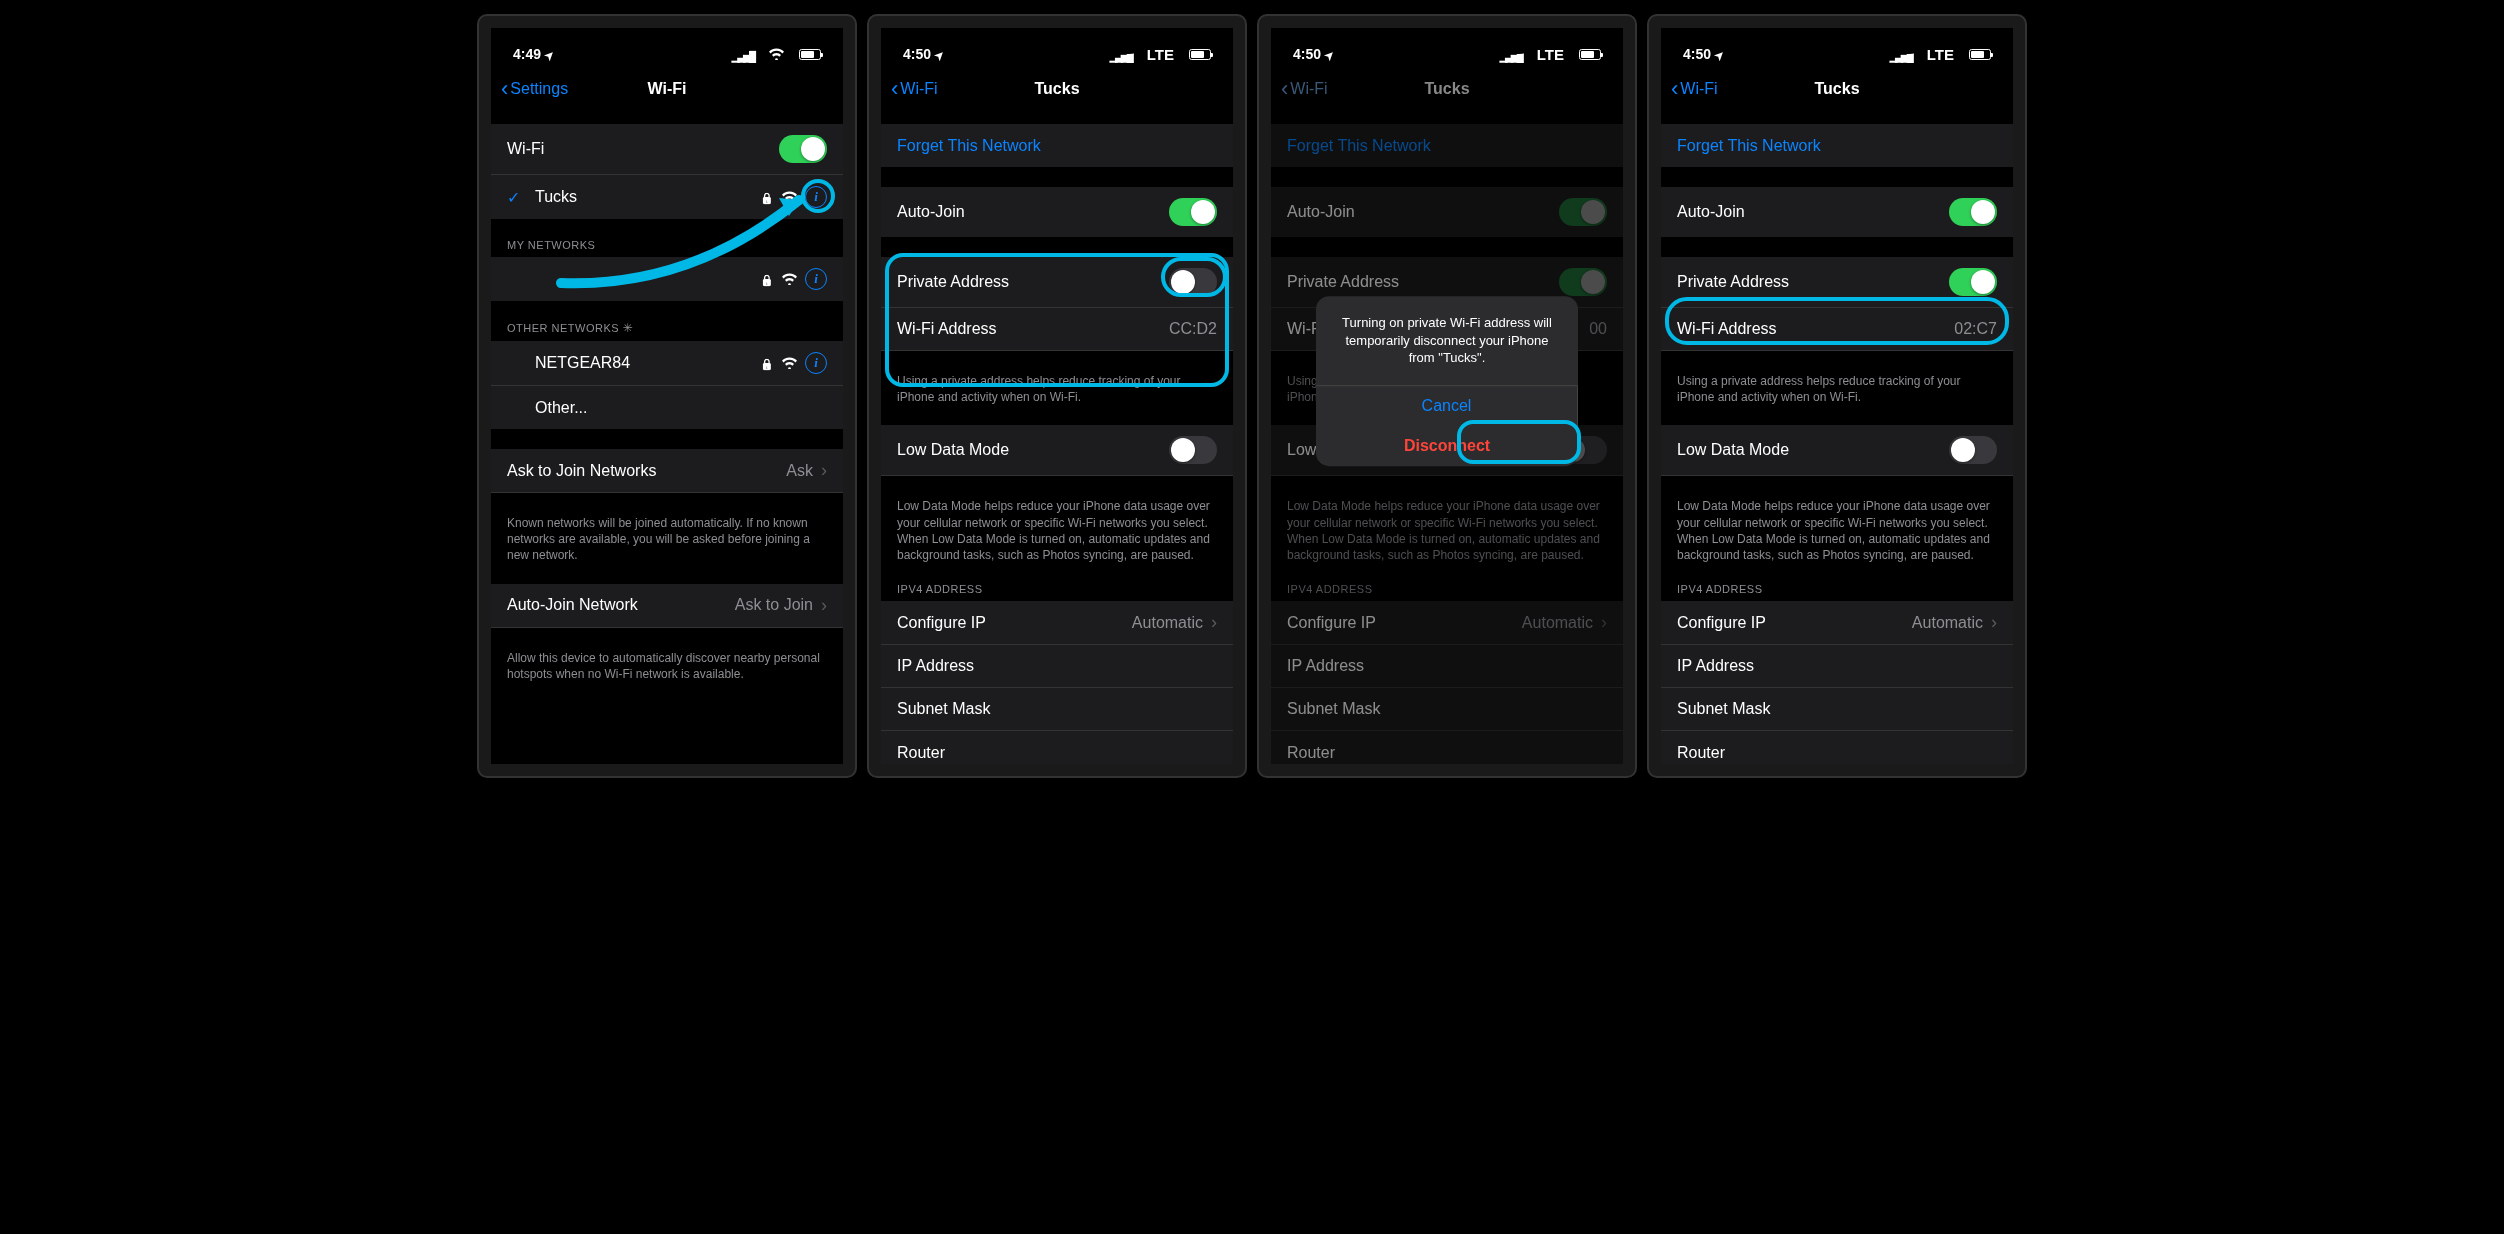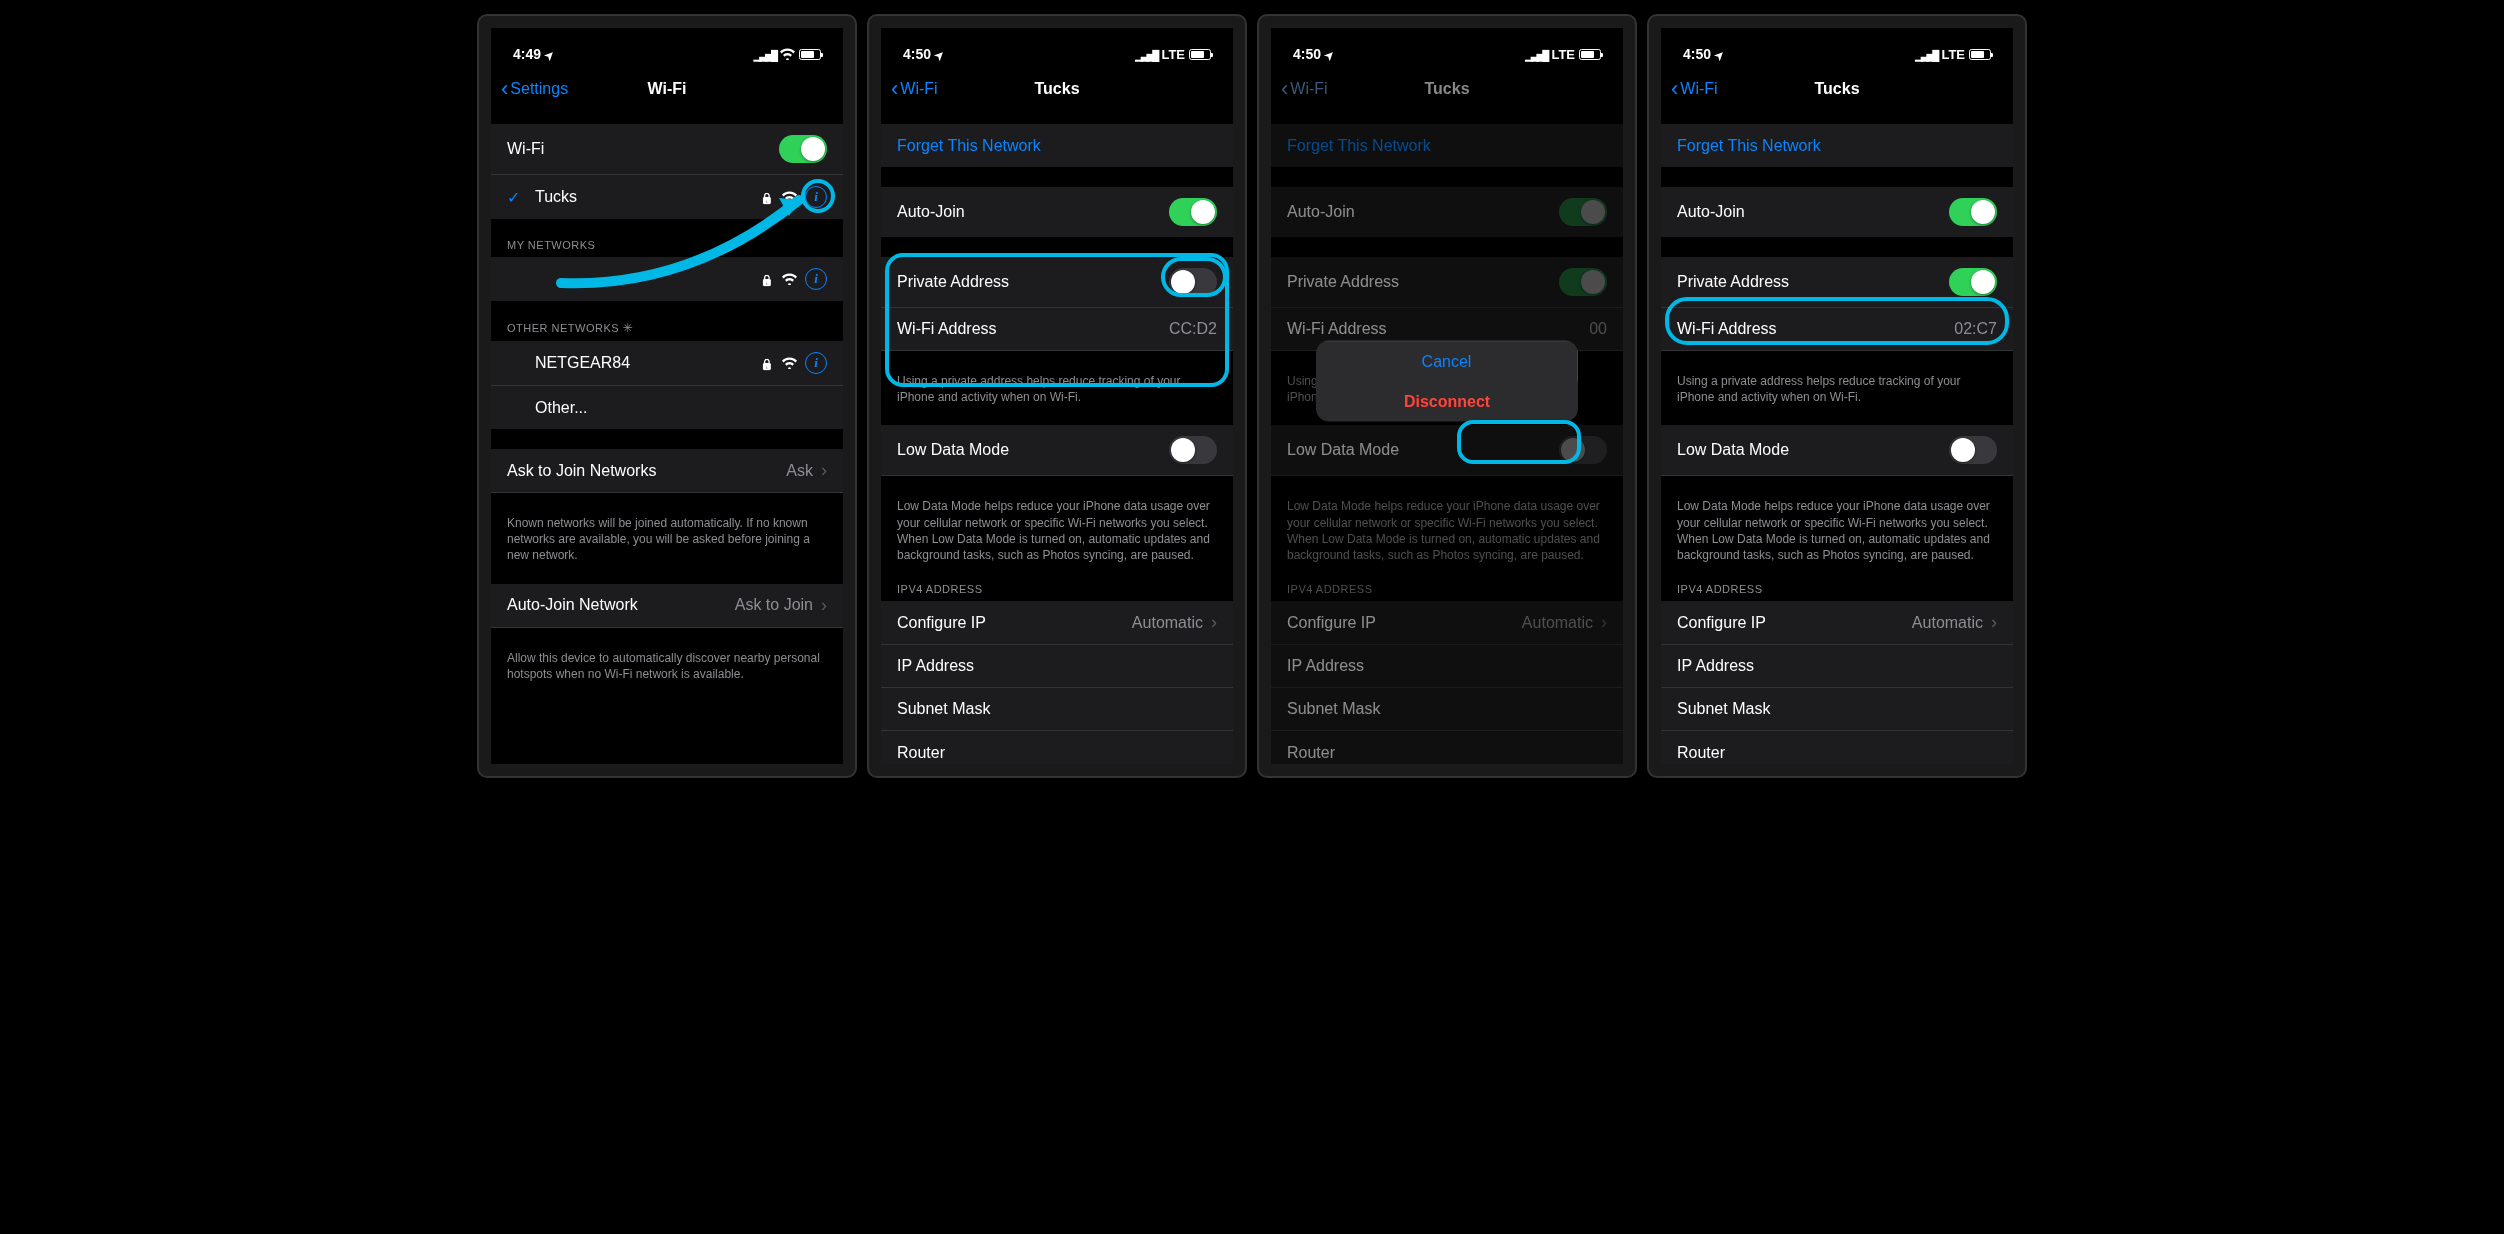--- a/index.html
+++ b/index.html
@@ -12,21 +12,21 @@
 .notch {
   position: absolute; top: 0; left: 50%; transform: translateX(-50%);
   width: 180px; height: 26px; background: #000; border-radius: 0 0 18px 18px; z-index: 100;
 }
 .screen { width: 100%; height: 100%; background: #000; overflow: hidden; position: relative; }
 .status-bar {
   display: flex; justify-content: space-between; align-items: center;
   padding: 12px 22px 0; height: 40px; color: #fff; font-size: 14px; font-weight: 600;
 }
 .status-left { display: flex; align-items: center; gap: 4px; }
-.status-right { display: flex; align-items: center; gap: 4px; font-size: 13px; }
+.status-right { display: flex; align-items: center; gap: 15px; font-size: 15px; }
 .nav-bar {
   display: flex; align-items: center; padding: 8px 10px; position: relative; height: 42px;
 }
 .back-btn { display: flex; align-items: center; color: #0a84ff; font-size: 16px; cursor: pointer; }
 .back-btn.dim { color: #3a5878; }
 .chev-l { font-size: 22px; margin-right: 2px; }
 .nav-title {
   position: absolute; left: 50%; transform: translateX(-50%);
   color: #fff; font-size: 16px; font-weight: 600;
 }
@@ -410,20 +410,21 @@
             </div>
           </div>
         <div class="cell">
             <div class="left">
               <span>Router</span>
             </div>
           </div>
       </div>
     </div>
     <div class="alert">
+      <div class="alert-msg">Turning on private Wi-Fi address will temporarily disconnect your iPhone from "Tucks".</div>
       <div class="alert-btns">
         <div class="alert-btn alert-cancel">Cancel</div>
         <div class="alert-btn alert-dis">
           <span>Disconnect</span>
         </div>
       </div>
     </div>
     <div class="hl-box" style="left:186px;top:392px;width:124px;height:44px;border-radius:16px;z-index:70"></div>
   </div>
 </div>

